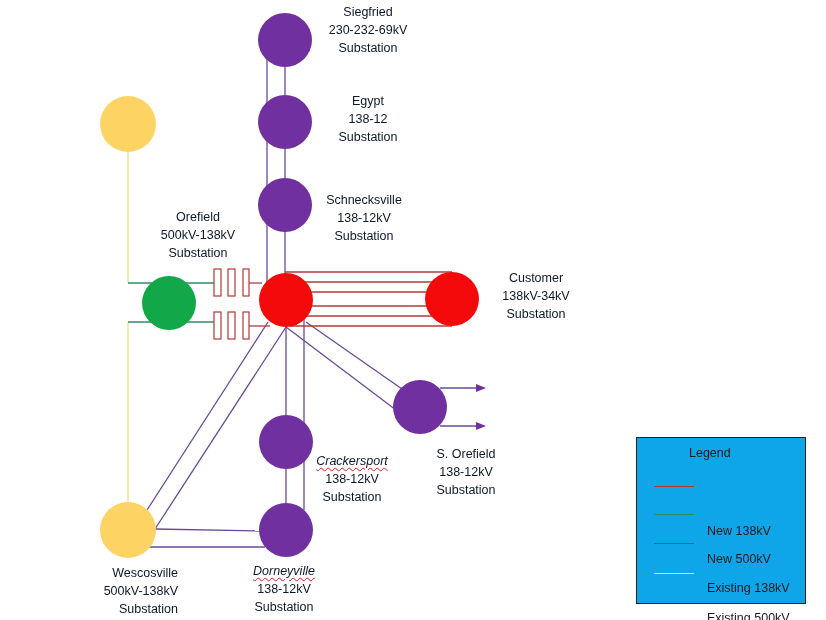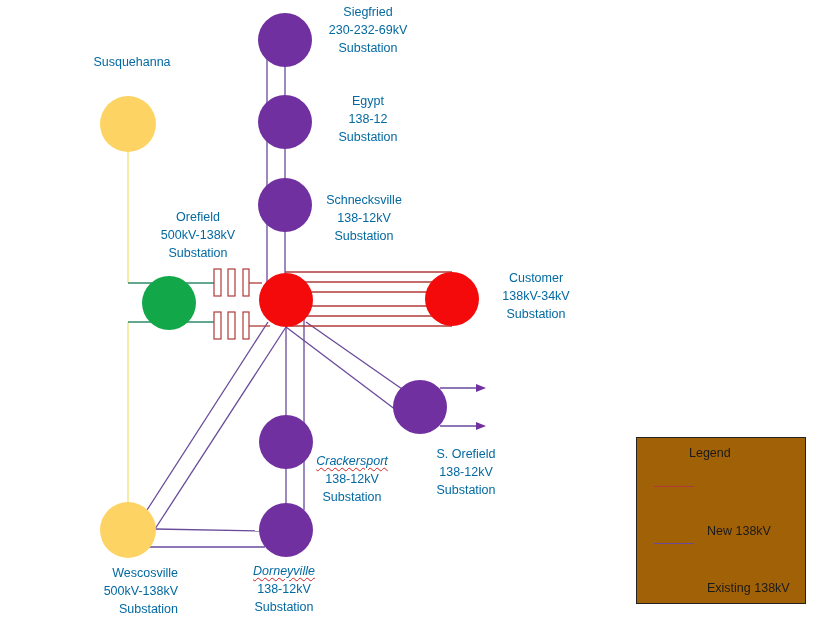--- a/index.html
+++ b/index.html
@@ -1,21 +1,21 @@
 <!DOCTYPE html>
 <html><head>
 <meta charset="utf-8">
 <style>
   html, body { margin:0; padding:0; background:#ffffff; }
   body { width:826px; height:620px; position:relative; overflow:hidden; font-family:"Liberation Sans", sans-serif; }
   #diagram { position:absolute; left:0; top:0; width:826px; height:620px; }
-  .lbl { position:absolute; text-align:center; font-size:12.5px; line-height:18px; color:#0369a1; white-space:nowrap; }
+  .lbl { position:absolute; text-align:center; font-size:12.5px; line-height:18px; color:#0f172a; white-space:nowrap; }
   .lbl span { display:block; }
   .squiggle { text-decoration: underline wavy #d02020; text-decoration-thickness:1px; text-underline-offset:2px;font-style:italic; }
-  #legend { position:absolute; left:636px; top:437px; width:170px; height:167px; border:1.5px solid #222; background:#a16207; box-sizing:border-box; }
+  #legend { position:absolute; left:636px; top:437px; width:170px; height:167px; border:1.5px solid #222; background:#0ea5e9; box-sizing:border-box; }
   #legend .title { position:absolute; left:52px; top:8px; font-size:12.5px; color:#1a1a1a; }
   .lg-row { position:absolute; left:0; width:170px; height:20px; }
   .lg-line { position:absolute; left:17px; top:10px; width:40px; height:0; border-top:1.5px solid; }
   .lg-text { position:absolute; left:70px; top:1px; font-size:12.5px; color:#1a1a1a; white-space:nowrap;margin-top:47px; }
 </style>
 </head>
 <body>
 
 <svg id="diagram" viewBox="0 0 826 620" xmlns="http://www.w3.org/2000/svg">
   <defs>
@@ -93,21 +93,20 @@
   <span>Egypt</span>
   <span>138-12</span>
   <span>Substation</span>
 </div>
 <div class="lbl" style="left:314px; top:191px; width:100px;">
   <span>Schnecksville</span>
   <span>138-12kV</span>
   <span>Substation</span>
 </div>
 <div class="lbl" style="left:72px; top:53px; width:120px;">
-  <span>Susquehanna</span>
 </div>
 <div class="lbl" style="left:148px; top:208px; width:100px;">
   <span>Orefield</span>
   <span>500kV-138kV</span>
   <span>Substation</span>
 </div>
 <div class="lbl" style="left:486px; top:269px; width:100px;">
   <span>Customer</span>
   <span>138kV-34kV</span>
   <span>Substation</span>
@@ -132,17 +131,25 @@
   <span>138-12kV</span>
   <span>Substation</span>
 </div>
 
 <div id="legend">
   <div class="title">Legend</div>
   <div class="lg-row" style="top:38px;">
     <div class="lg-line" style="border-color:#b03a3a;"></div>
     <div class="lg-text">New 138kV</div>
   </div>
+  <div class="lg-row" style="top:66px;">
+    <div class="lg-line" style="border-color:#2f8a6a;"></div>
+    <div class="lg-text">New 500kV</div>
+  </div>
   <div class="lg-row" style="top:95px;text-align:right;">
     <div class="lg-line" style="border-color:#6a4a9a;"></div>
     <div class="lg-text">Existing 138kV</div>
   </div>
+  <div class="lg-row" style="top:125px;">
+    <div class="lg-line" style="border-color:#f2e27a;"></div>
+    <div class="lg-text">Existing 500kV</div>
+  </div>
 </div>
 
 </body></html>

